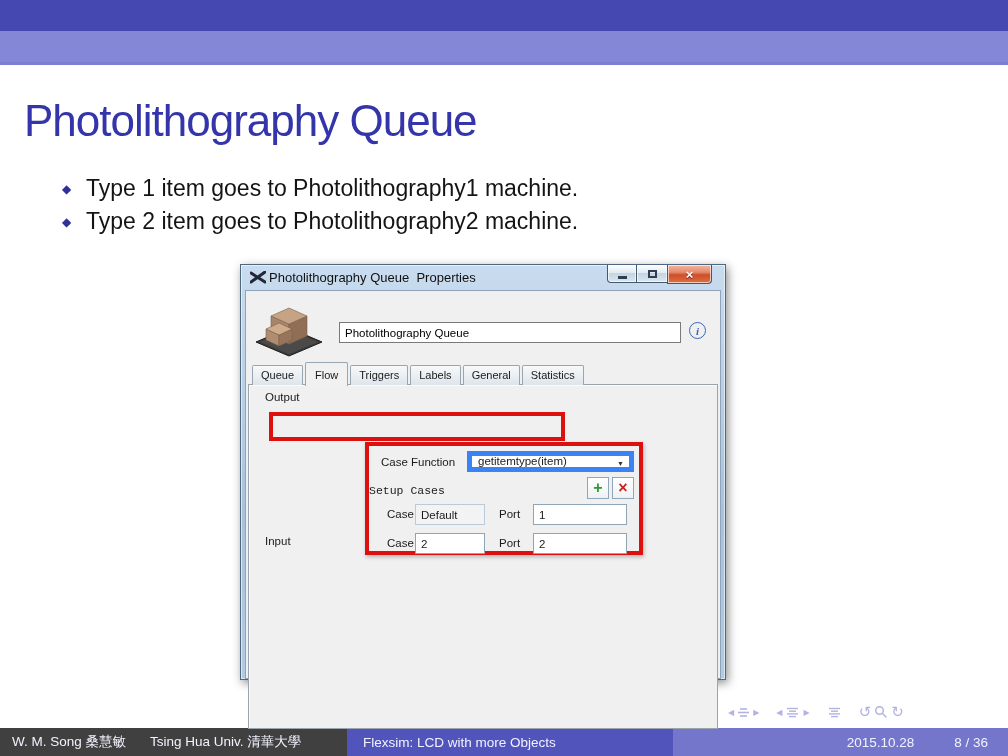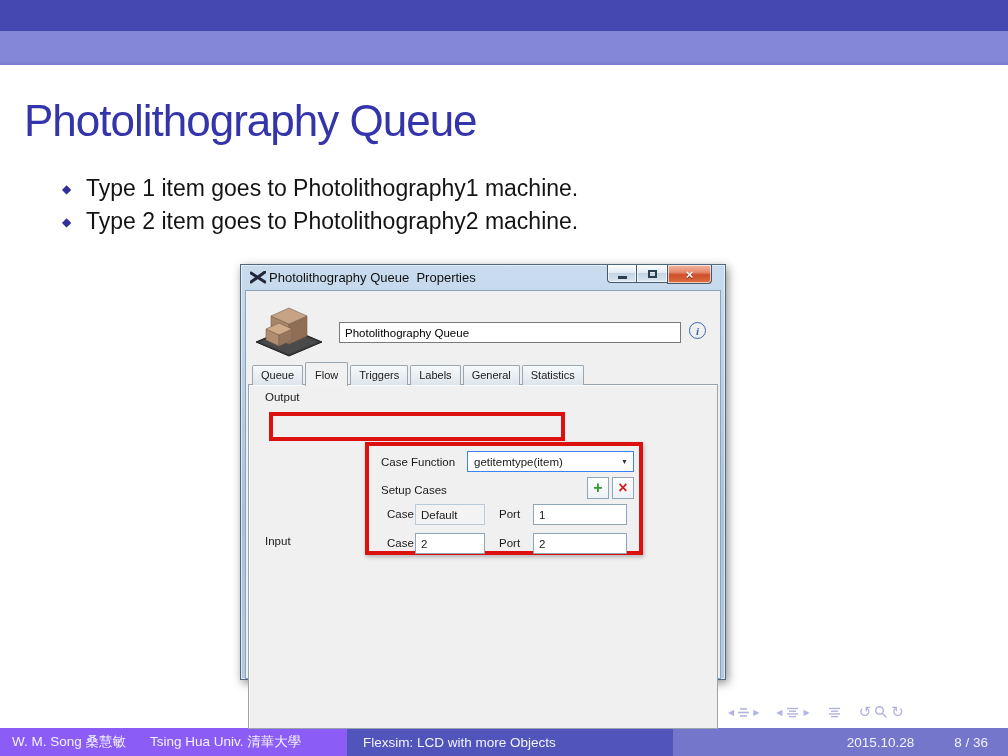--- a/index.html
+++ b/index.html
@@ -31,22 +31,22 @@
   .wbtn.max{width:30px;border-left:none;border-right:none;}
   .wbtn.close{width:45px;height:19px;border-radius:0 0 4px 0;
         background:linear-gradient(#f3b5a0,#e58a6b 40%,#ce4e2b 55%,#dd7141);
         color:#fff;font-weight:bold;font-size:13px;text-shadow:0 1px 1px rgba(0,0,0,.5);}
   .glyph-min{width:9px;height:3px;background:#2e3f50;margin-top:7px;}
   .glyph-max{width:9px;height:8px;border:2px solid #2e3f50;box-sizing:border-box;background:transparent;}
   .client{position:absolute;left:4px;top:25px;right:4px;bottom:0;background:#f0f0f0;border:1px solid #8ea4ba;}
   
   .lbl{position:absolute;white-space:nowrap;}
   .gray{color:#9b9b9b;}
-  .combo{position:absolute;background:#fff;border:1px solid #3b82f6;box-sizing:border-box;
-         display:flex;align-items:center;padding-left:6px;white-space:nowrap;overflow:hidden;}
+  .combo{position:absolute;background:#fff;border:5px solid #3b82f6;box-sizing:border-box;
+         display:flex;align-items:flex-end;padding-left:6px;white-space:nowrap;overflow:hidden;}
   .combo .arr{position:absolute;right:5px;font-size:7px;color:#333;}
   .combo.dis{background:#f4f4f4;color:#9b9b9b;border-color:#c6cdd3;}
   .combo.dis .arr{color:#a6a6a6;}
   .chk{position:absolute;width:13px;height:13px;border:1px solid #8e9aa4;box-sizing:border-box;
        background:linear-gradient(#ffffff,#ededed);}
   .groupbox{position:absolute;border:1px solid #dadada;border-radius:3px;}
   .grouplabel{position:absolute;background:#f0f0f0;padding:0 4px;font-size:11.5px;z-index:2;}
   .redbox{position:absolute;border:4px solid #dd1010;box-sizing:border-box;z-index:5;pointer-events:none;}
   .popup{position:absolute;left:124px;top:177px;width:278px;height:113px;background:#f0f0f0;
          border:4px solid #dd1010;box-sizing:border-box;z-index:6;box-shadow:1px 2px 4px rgba(0,0,0,.25);}
@@ -70,21 +70,21 @@
       box-sizing:border-box;font-family:"Liberation Sans",sans-serif;font-size:11.5px;padding:0 5px;background:#fff;}
   
   .navrow{position:absolute;left:728px;top:703px;height:18px;display:flex;align-items:center;color:#b2b3e1;}
   .navrow .tri{font-size:8px;}
   .navrow span,.navrow svg{margin-right:3px;}
   .gap{margin-left:14px;}
   .histglyph{font-size:15px;}
   
   .footer{position:absolute;left:0;top:728px;width:1008px;height:28px;color:#f2f2ff;font-size:13.5px;}
   .fbox{position:absolute;top:0;height:28px;display:flex;align-items:center;box-sizing:border-box;}
-  .fbox.left{left:0;width:347px;background:#8b5cf6;padding-left:12px;}
+  .fbox.left{left:0;width:347px;background:#404040;padding-left:12px;}
   .fbox.mid{left:347px;width:384px;background:#5154ba;justify-content:flex-start;padding-left:16px;}
   .fbox.right{left:673px;width:335px;background:#7476cc;justify-content:flex-end;padding-right:20px;}
   .inst{margin-left:24px;}
   .pagenum{margin-left:40px;}
 </style>
 </head>
 <body>
 
 <div class="slide">
 
@@ -193,21 +193,21 @@
     <div class="combo dis" style="left:404px;top:208px;width:22px;height:20px;padding-left:0;justify-content:center;">
       <span class="arr" style="position:static;">▼</span>
     </div>
 
     <div class="popup">
       <span class="lbl" style="left:12px;top:10px;">Case Function</span>
       <div class="combo" style="left:98px;top:5px;width:167px;height:21px;">
         <span>getitemtype(item)</span>
         <span class="arr">▼</span>
       </div>
-      <span class="lbl" style="left:12px;top:38px;">Setup Cases</span>
+      <span class="lbl" style="left:0;top:38px;font-family:Liberation Mono, monospace;">Setup Cases</span>
       <div class="sqbtn" style="left:218px;top:31px;color:#2e9b2e;font-size:16px;">
         <span>+</span>
       </div>
       <div class="sqbtn" style="left:243px;top:31px;color:#cf1f1f;font-size:16px;">
         <span>×</span>
       </div>
 
       <span class="lbl" style="left:18px;top:62px;">Case</span>
       <div class="field ro" style="left:46px;top:58px;width:70px;height:21px;">
         <span>Default</span>

